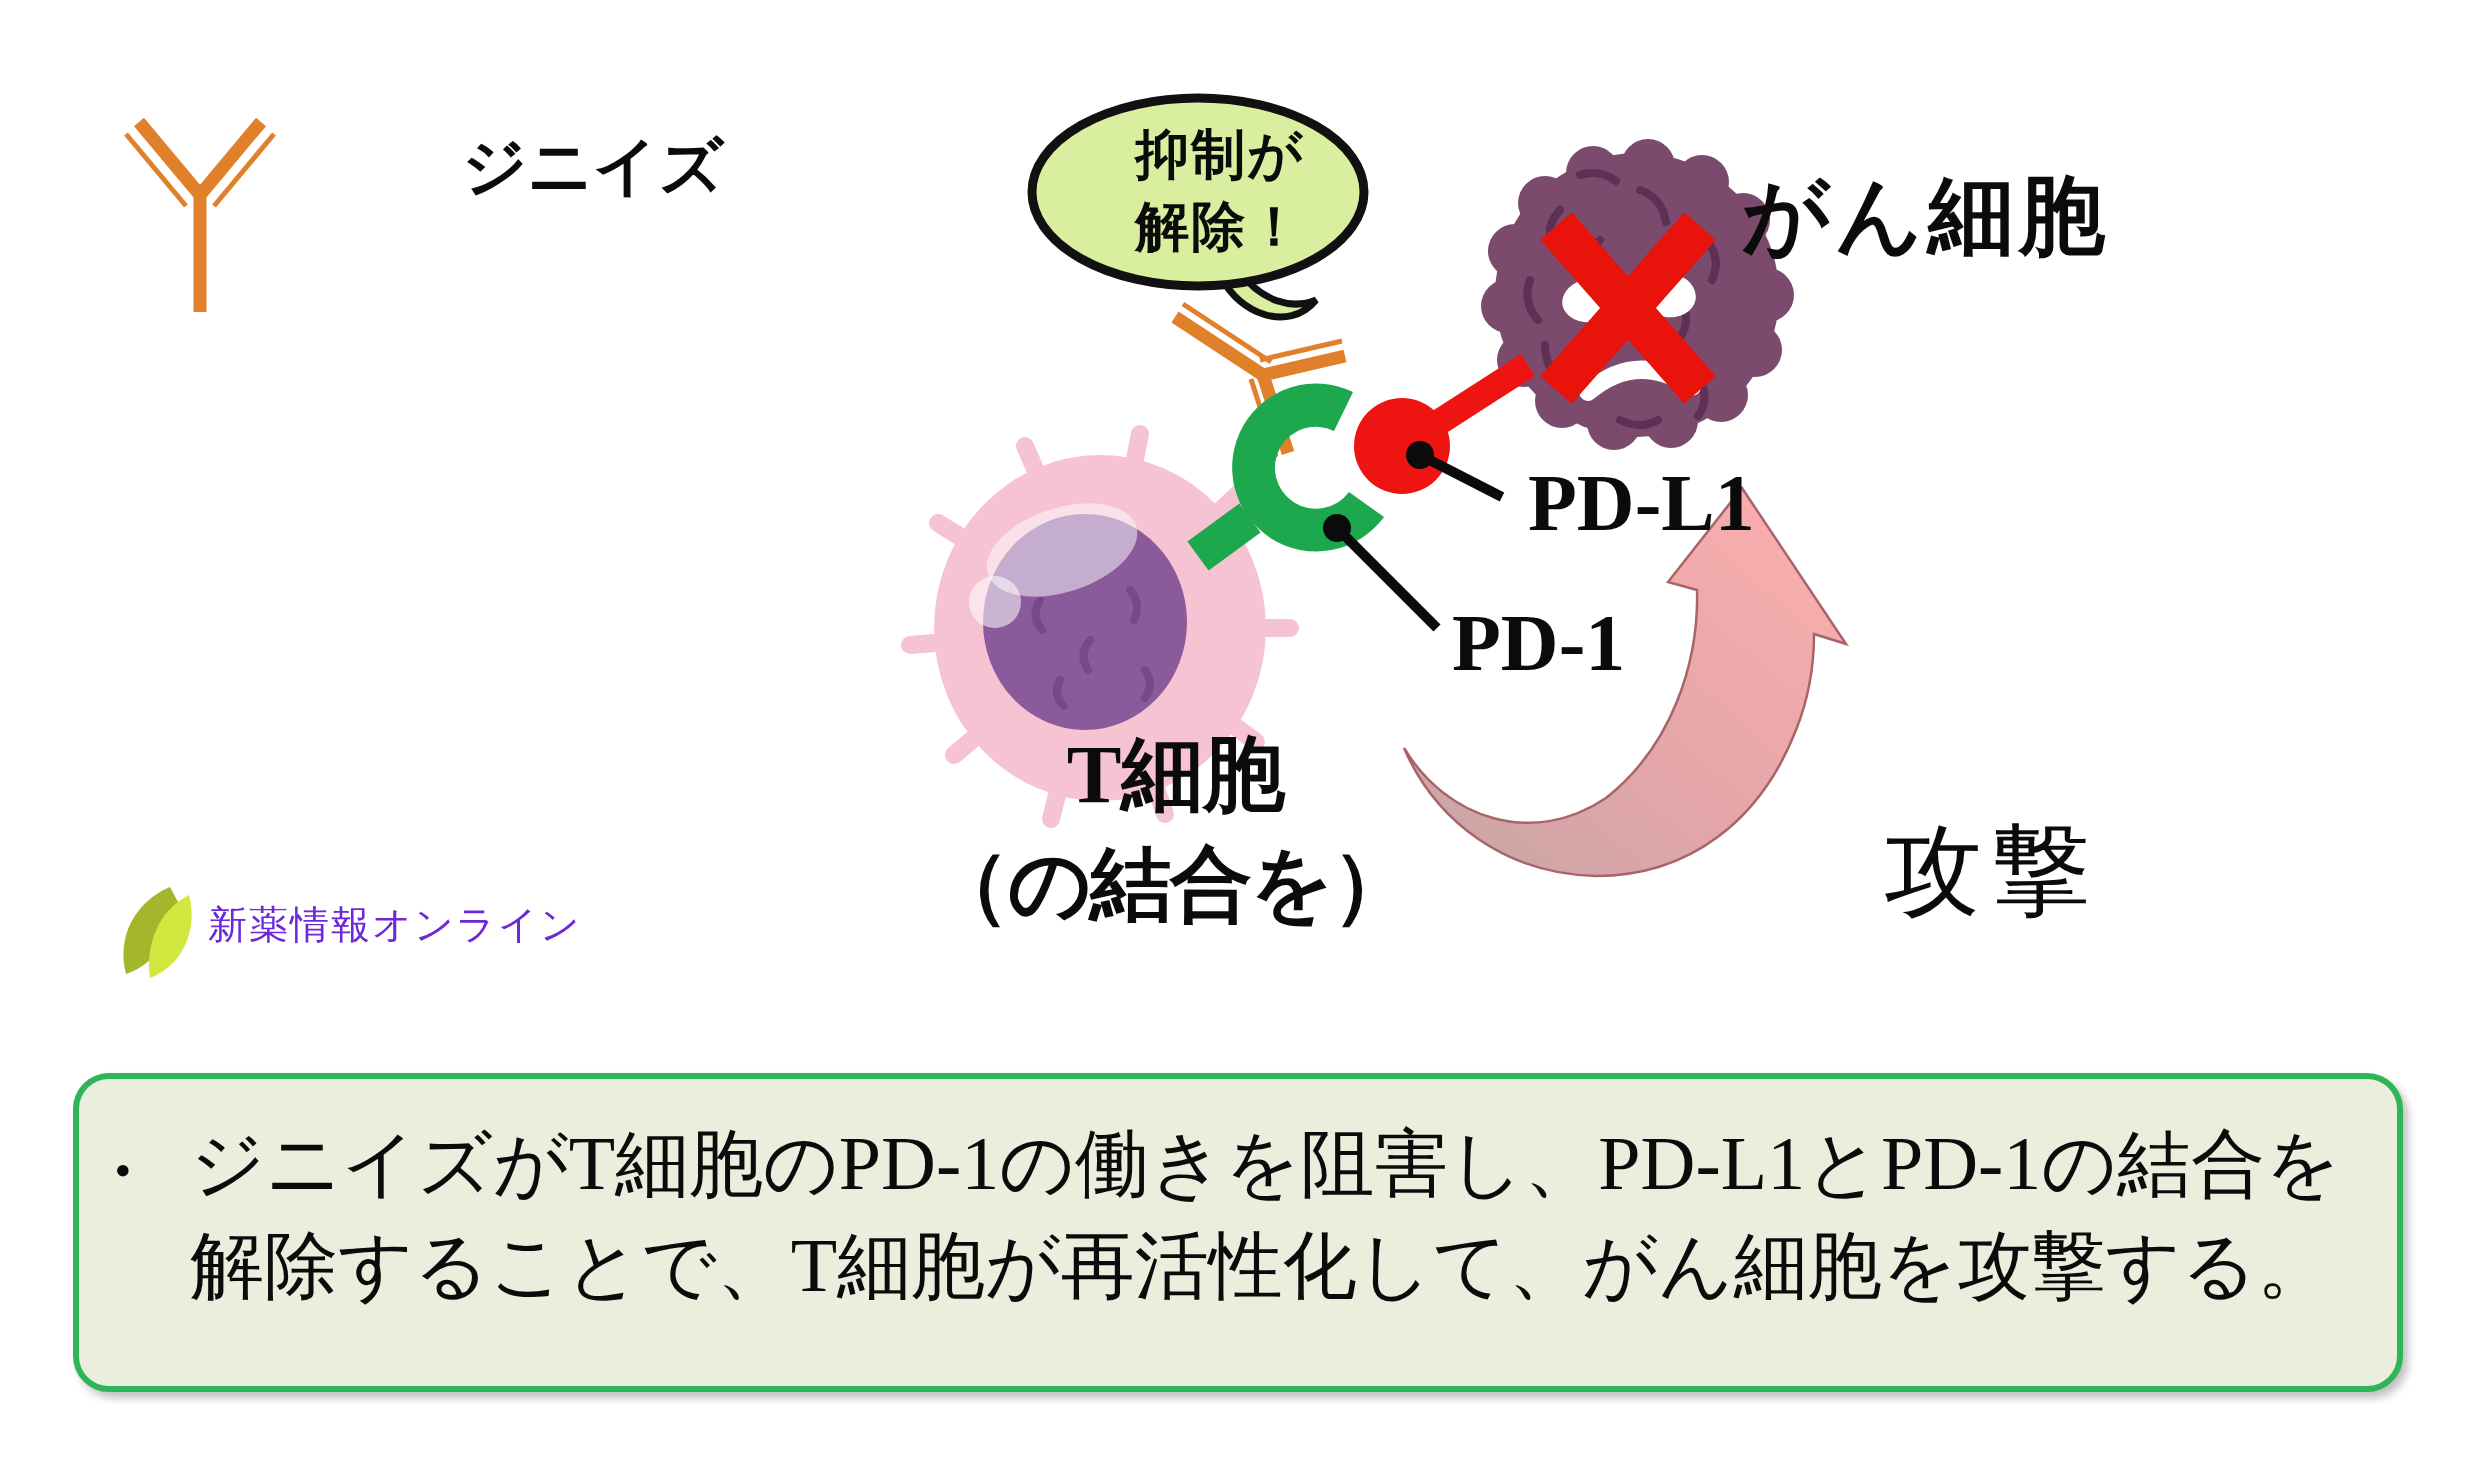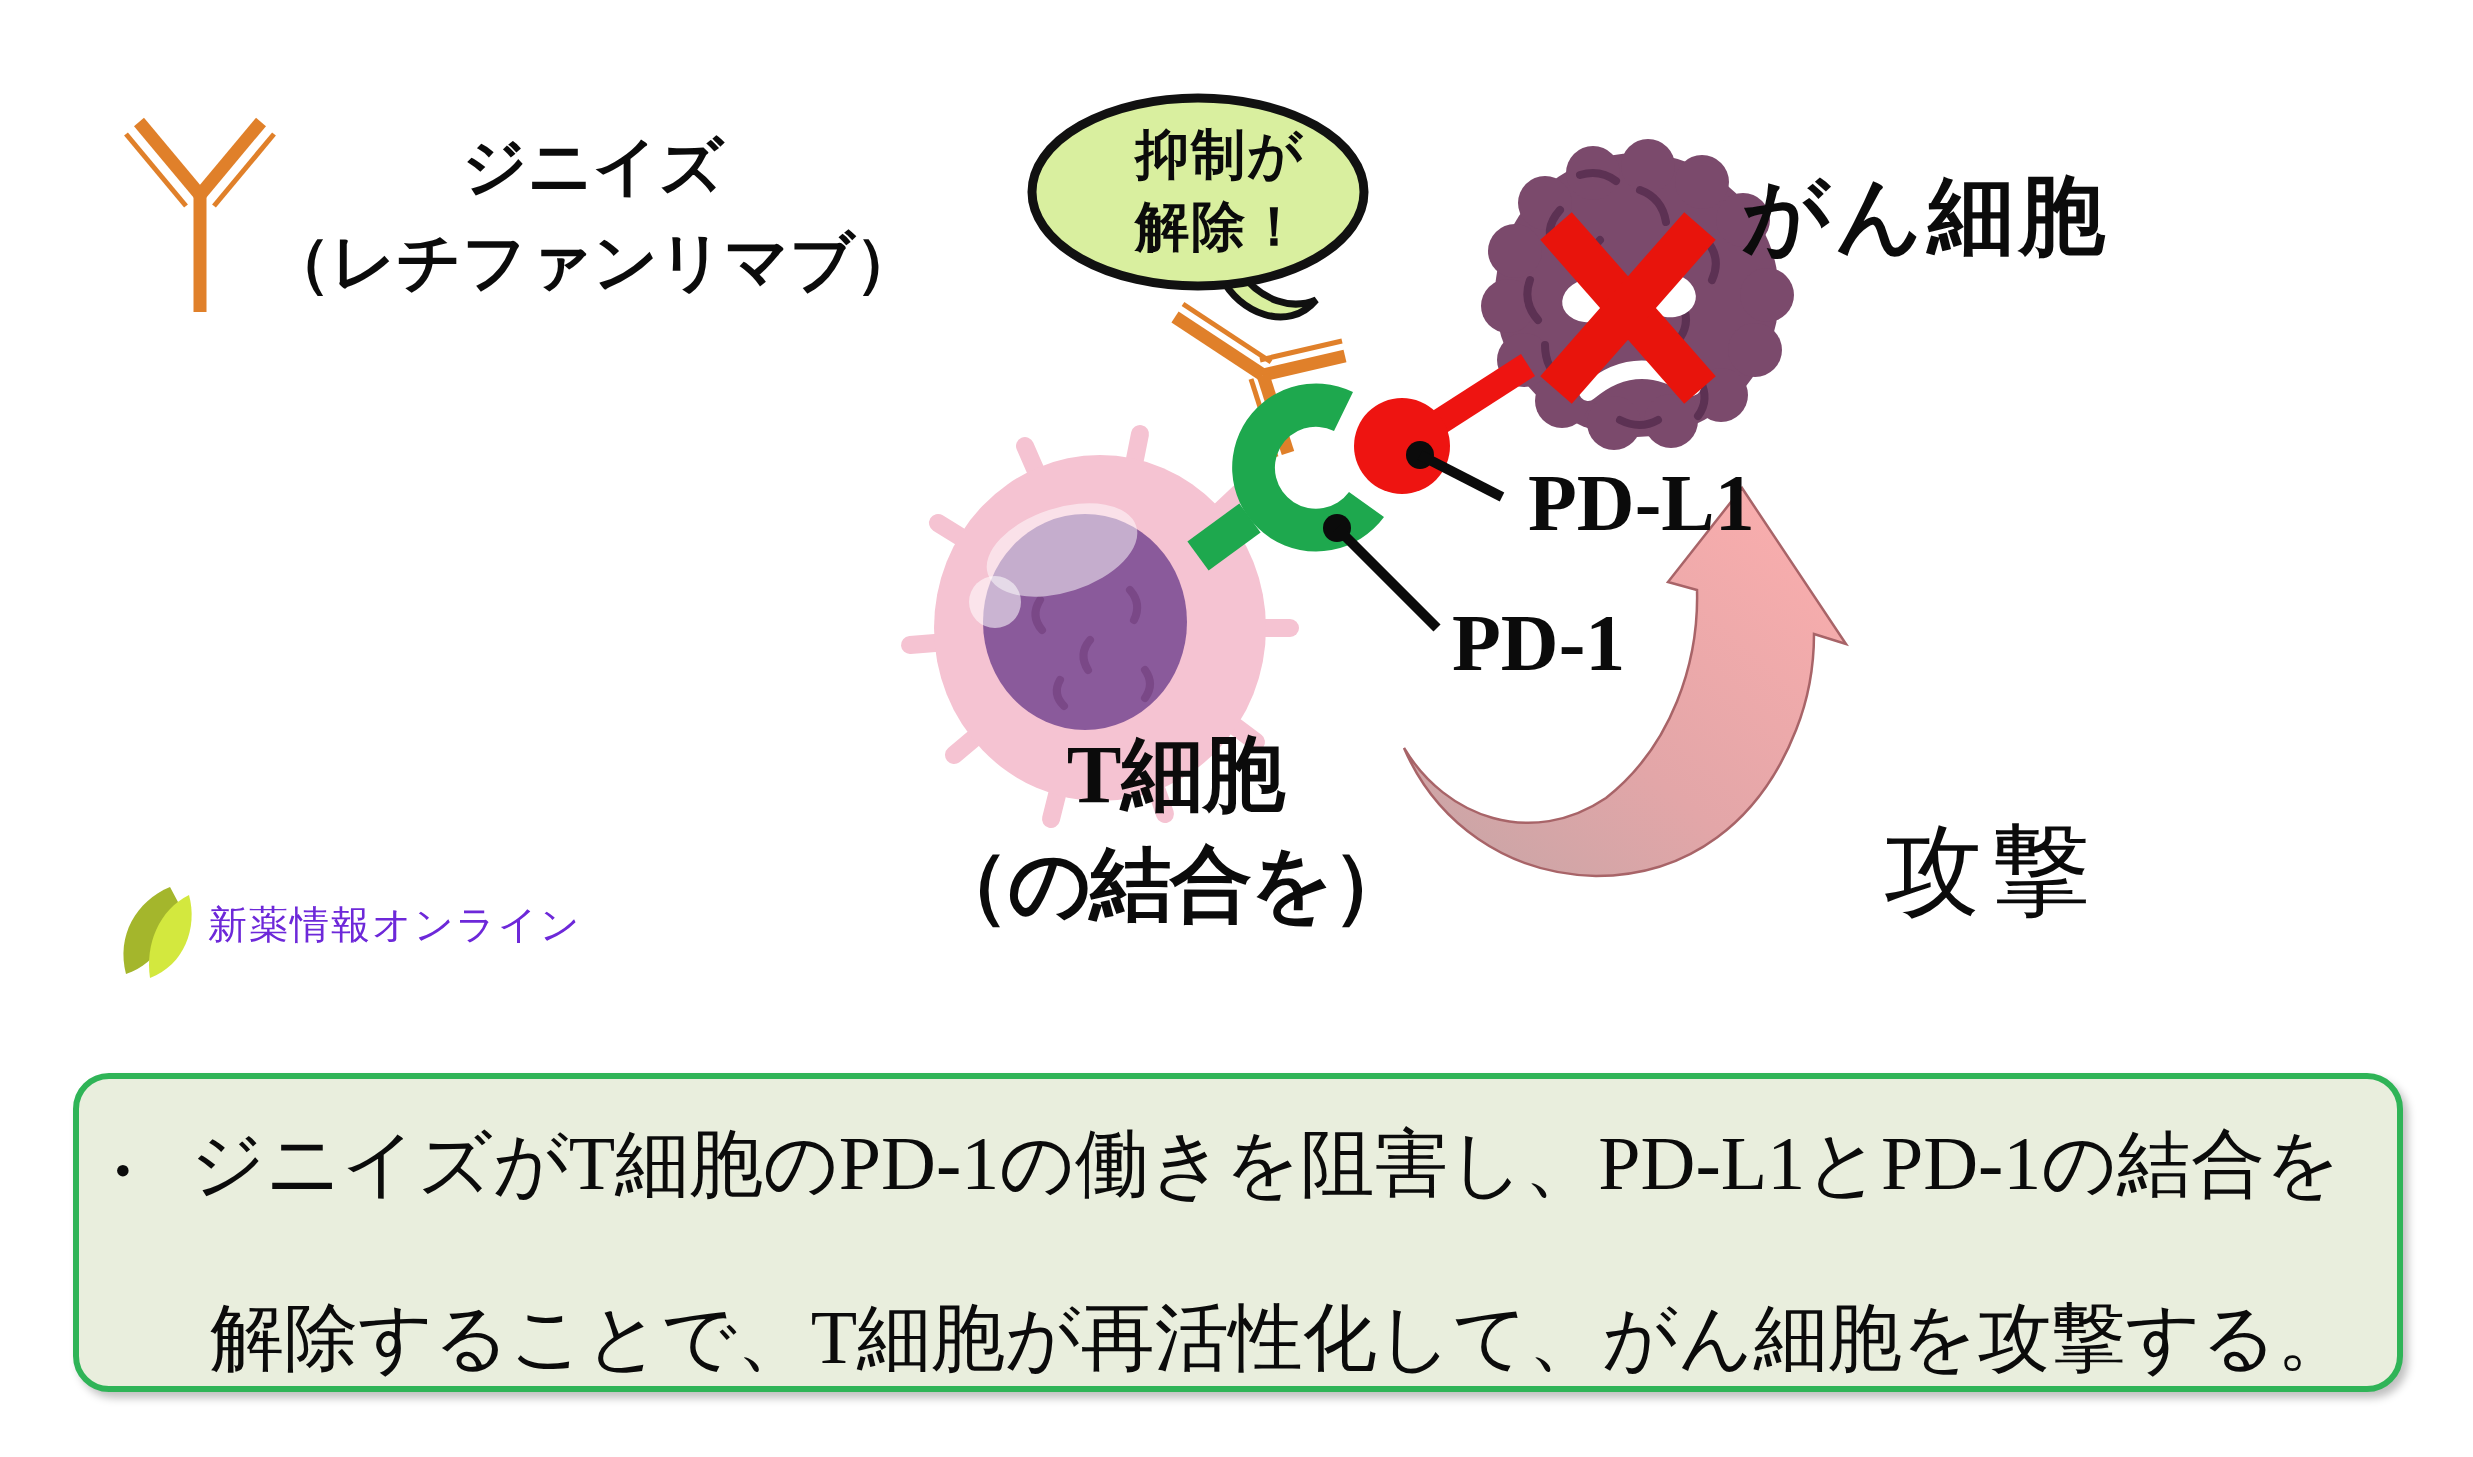--- a/index.html
+++ b/index.html
@@ -37,21 +37,21 @@
     left:73px;top:1073px;width:2318px;height:307px;
     background:var(--summary-box-fill,#e9eedd);
     border:6px solid var(--summary-box-border,#2fb457);
     border-radius:36px;
     box-shadow:5px 6px 8px rgba(0,0,0,0.25);
   }
   .summary-bullet{left:86px;top:1124px;font-size:72px;}
   .summary-line{font-size:74px;line-height:1.1;}
   .summary-line .serif{font-size:76px;}
   .sum-l1{left:190px;top:1122px;}
-  .sum-l2{left:190px;top:1296px;margin-left:20px;}
+  .sum-l2{left:190px;top:1224px;}
 </style>
 </head>
 <body>
 
 <svg id="diagram-svg" width="2473" height="1457" viewBox="0 0 2473 1457" xmlns="http://www.w3.org/2000/svg">
   <defs>
     <linearGradient id="swooshGrad" gradientUnits="userSpaceOnUse" x1="1430" y1="880" x2="1760" y2="500">
       <stop offset="0" stop-color="#c6a5a6"></stop>
       <stop offset="0.45" stop-color="#e3a6a8"></stop>
       <stop offset="1" stop-color="#f8adad"></stop>
@@ -182,21 +182,20 @@
            Z" fill="url(#swooshGrad)" stroke="#a86468" stroke-width="2.5"></path>
 
   <g stroke="none">
     <path d="M 170,887 C 136,901 116,936 126,974 C 158,963 177,930 178,902 Z" fill="var(--logo-leaf-olive,#a4b62c)"></path>
     <path d="M 150,978 C 184,965 198,928 189,895 C 159,910 145,944 150,978 Z" fill="var(--logo-leaf-yellow,#d3e83e)"></path>
   </g>
 </svg>
 
 <div class="abs drug-name center-x nowrap">
   <div>ジニイズ</div>
-  <div>（レチファンリマブ）</div>
 </div>
 
 <div class="abs bubble-text center-x nowrap">
   <div>抑制が</div>
   <div>解除！</div>
 </div>
 
 <div class="abs cancer-label nowrap">がん細胞</div>
 
 <div class="abs pdl1-label serif-bold nowrap">PD-L1</div>

